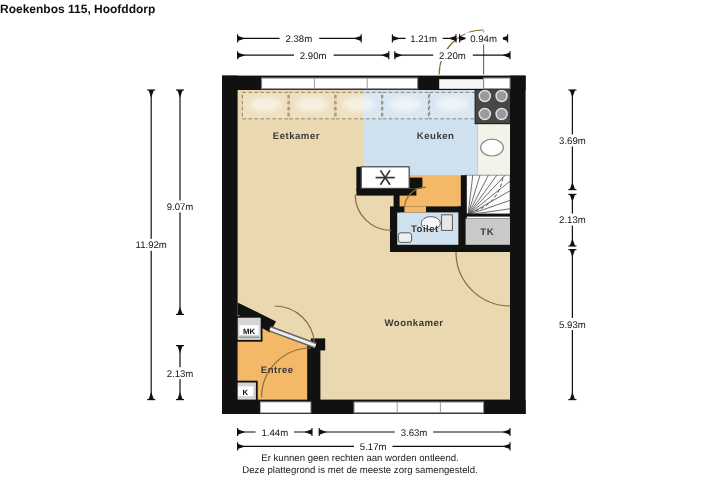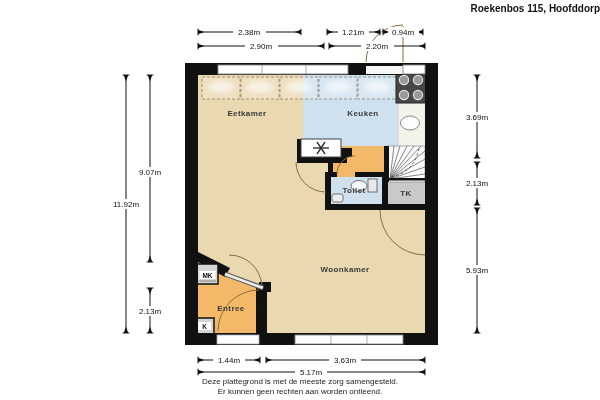--- a/index.html
+++ b/index.html
@@ -1,18 +1,18 @@
 <!DOCTYPE html>
 <html><head>
 <meta charset="utf-8">
 <style>
   html,body{margin:0;padding:0;background:#fff;}
   .stage{position:relative;width:600px;height:400px;background:#ffffff;overflow:hidden;
          font-family:"Liberation Sans", sans-serif;color:#111;}
-  .title{position:absolute;top:3px;left:0;width:600px;text-align:right;
+  .title{position:absolute;top:3px;left:0;width:600px;text-align:left;
          font-size:10px;font-weight:bold;line-height:12px;}
   .disclaimer{position:absolute;top:377px;left:0;width:600px;text-align:center;
          font-size:8px;line-height:10px;color:#222;}
   svg text{font-family:"Liberation Sans", sans-serif;}
   .dim-label{font-size:8px;fill:#111;}
   .room-label{font-size:8px;font-weight:bold;fill:#3a3a3a;letter-spacing:.4px;}
   .small-label{font-size:6.5px;font-weight:bold;fill:#111;}
   .dimline{stroke:#111;stroke-width:1;}
   .arc{stroke:#8a6d3b;stroke-width:1;fill:none;}
   .wall{fill:#111;}
@@ -228,17 +228,17 @@
       <rect x="329" y="355" width="32" height="10" fill="#fff"></rect>
       <text class="dim-label" text-anchor="middle" x="345" y="363">3.63m</text>
 
       <line class="dimline" x1="198" y1="372" x2="425" y2="372" marker-start="url(#arr)" marker-end="url(#arr)"></line>
       <rect x="295" y="367" width="32" height="10" fill="#fff"></rect>
       <text class="dim-label" text-anchor="middle" x="311" y="375">5.17m</text>
     </g>
   </svg>
 
   <div class="disclaimer">
+    <div>Er kunnen geen rechten aan worden ontleend.</div>
     <div>Deze plattegrond is met de meeste zorg samengesteld.</div>
-    <div>Er kunnen geen rechten aan worden ontleend.</div>
   </div>
 
 </div>
 
 </body></html>

